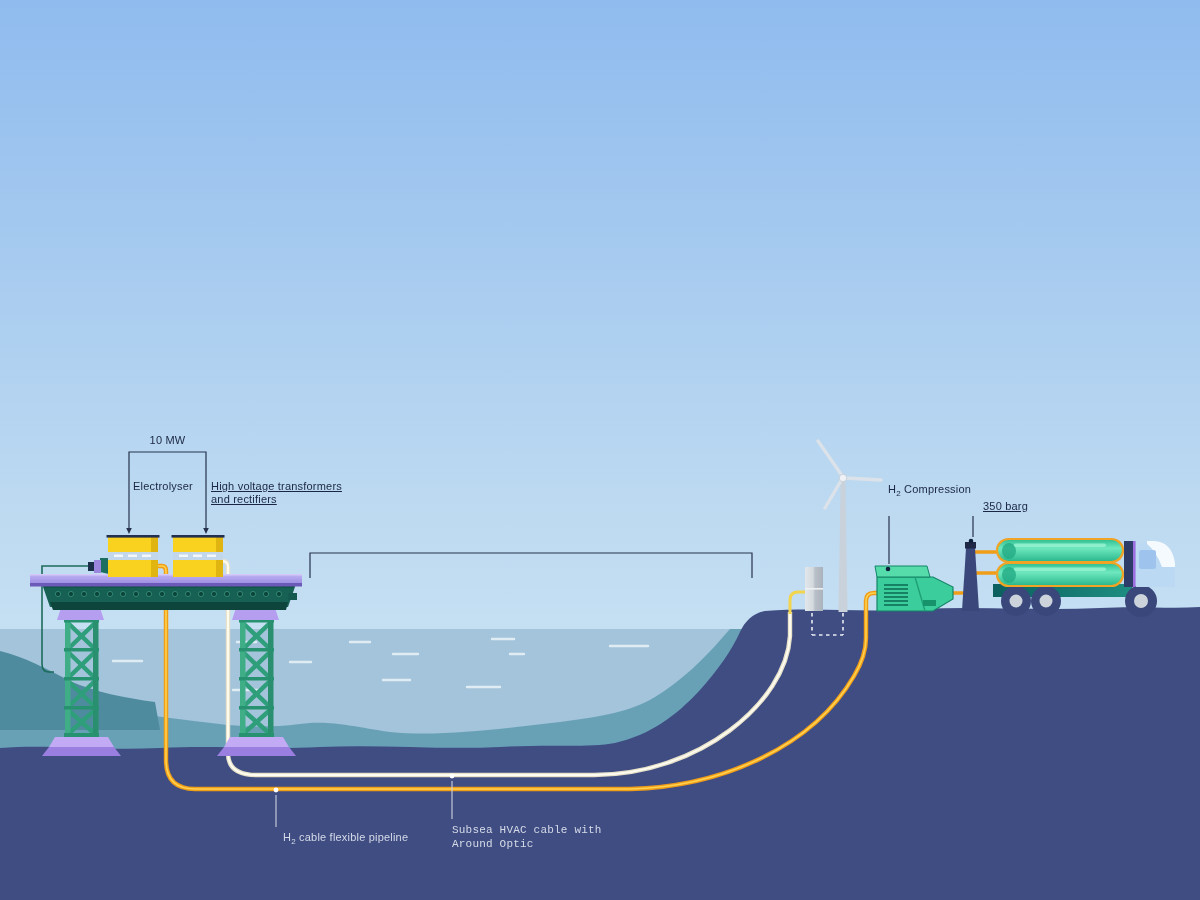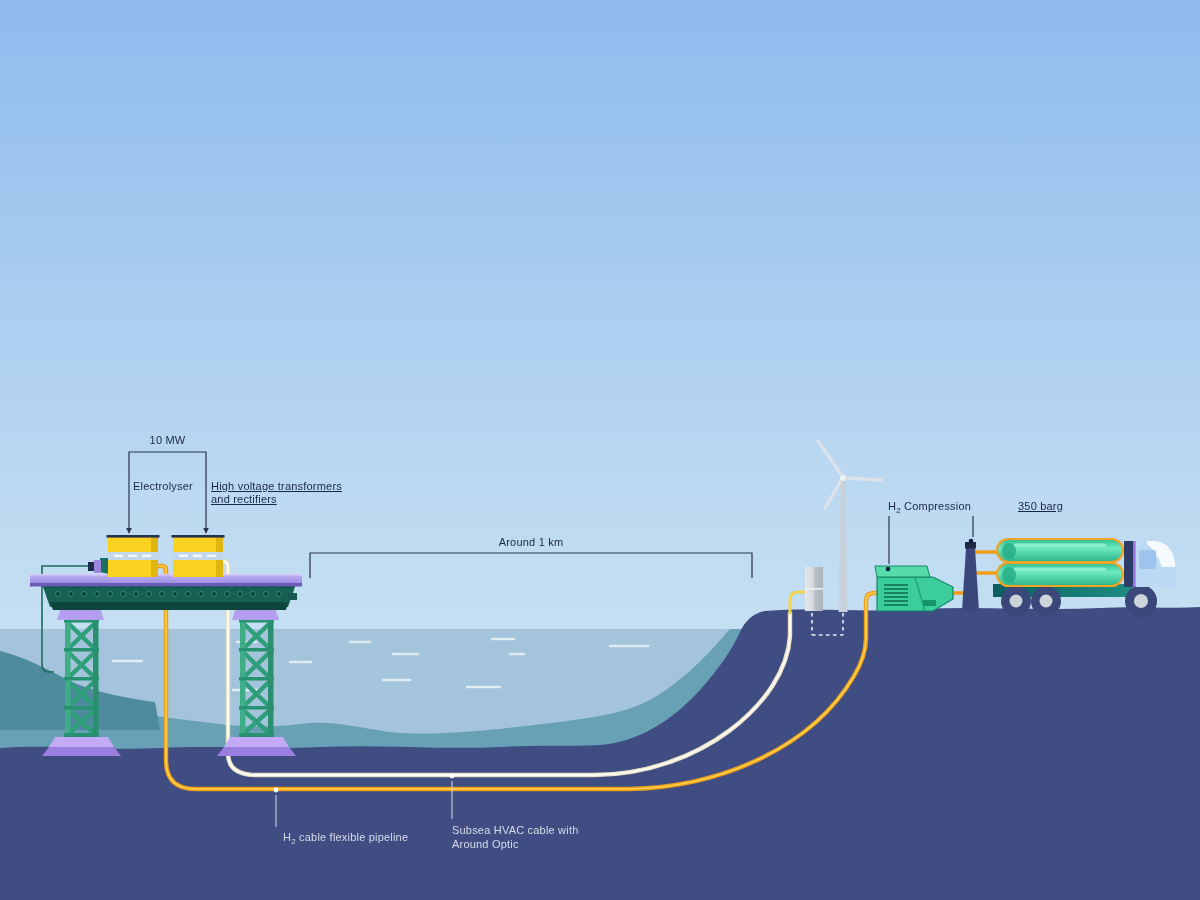--- a/index.html
+++ b/index.html
@@ -287,34 +287,31 @@
 
 <div class="lbl" style="left:133px;top:480px;">
   <span>Electrolyser</span>
 </div>
 
 <div class="lbl" style="left:211px;top:480px;text-decoration:underline;">
   <div>High voltage transformers</div>
   <div>and rectifiers</div>
 </div>
 
-<div class="lbl center" style="left:310px;top:536px;width:442px;">
-  <span>Around 1 km</span>
-</div>
-
-<div class="lbl" style="left:888px;top:500px;">
+
+<div class="lbl" style="left:888px;top:483px;">
   <span>H</span><sub>2</sub><span> Compression</span>
 </div>
 
-<div class="lbl" style="left:1018px;top:500px;text-decoration:underline;">
+<div class="lbl" style="left:983px;top:500px;text-decoration:underline;">
   <span>350 barg</span>
 </div>
 
 <div class="lbl light" style="left:283px;top:831px;">
   <span>H</span><sub>2</sub><span> cable flexible pipeline</span>
 </div>
 
-<div class="lbl light" style="left:452px;top:823px;line-height:14px;">
+<div class="lbl light" style="left:452px;top:823px;line-height:14px;font-family:Liberation Mono, monospace;">
   <div>Subsea HVAC cable with</div>
   <div>Around Optic</div>
 </div>
 
 </div>
 
 </body></html>

